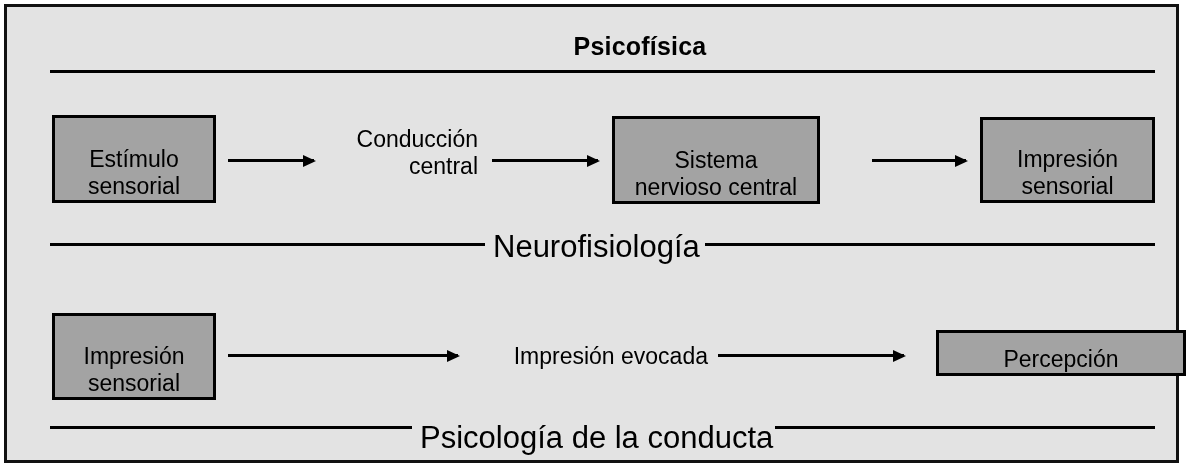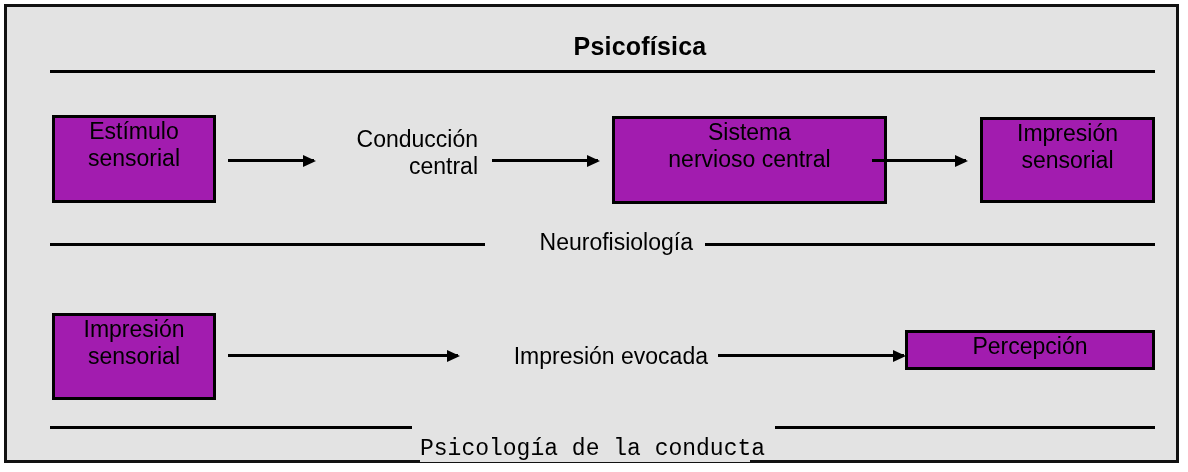--- a/index.html
+++ b/index.html
@@ -41,43 +41,43 @@
   }
   
   .rule {
     position: absolute;
     height: 0;
     border-top: 3px solid #000000;
   }
   
   .node {
     position: absolute;
-    background: #a21caf;
+    background: #a3a3a3;
     border: 3px solid #000000;
     box-sizing: border-box;
     display: flex;
-    align-items: flex-start;
+    align-items: flex-end;
     justify-content: center;
     text-align: center;
     font-size: 23px;
     line-height: 1.18;
     color: #000000;
   }
   
   .label {
     position: absolute;
     text-align: right;
     font-size: 23px;
     line-height: 1.18;
     color: #000000;
   }
   .divider-label {
     position: absolute;
     text-align: right;
-    font-size: 23px;
+    font-size: 31px;
     color: #000000;
     background: #e3e3e3;
     white-space: nowrap;
   }
   
   .arrow {
     position: absolute;
     height: 3px;
     background: #000000;
   }
@@ -114,21 +114,21 @@
 
   <div class="arrow" style="left:228px; top:159px; width:86px;"></div>
 
   <div class="label" style="left:318px; top:126px; width:160px;">
     <span>Conducción</span><br>
     <span>central</span>
   </div>
 
   <div class="arrow" style="left:492px; top:159px; width:106px;"></div>
 
-  <div class="node" style="left:612px; top:116px; width:275px; height:88px;">
+  <div class="node" style="left:612px; top:116px; width:208px; height:88px;">
     <span>
       <span>Sistema</span><br>
       <span>nervioso central</span>
     </span>
   </div>
 
   <div class="arrow" style="left:872px; top:159px; width:94px;"></div>
 
   <div class="node" style="left:980px; top:117px; width:175px; height:86px;">
     <span>
@@ -149,21 +149,21 @@
   </div>
 
   <div class="arrow" style="left:228px; top:354px; width:230px;"></div>
 
   <div class="label" style="left:470px; top:343px; width:238px;">
     <span>Impresión evocada</span>
   </div>
 
   <div class="arrow" style="left:718px; top:354px; width:186px;"></div>
 
-  <div class="node" style="left:905px; top:330px; width:250px; height:40px;">
+  <div class="node" style="left:936px; top:330px; width:250px; height:46px;">
     <span>Percepción</span>
   </div>
 
   <div class="rule" style="left:50px; top:426px; width:362px;"></div>
-  <div class="divider-label" style="left:420px; top:436px; width:330px;font-family:Liberation Mono, monospace;">Psicología de la conducta</div>
+  <div class="divider-label" style="left:420px; top:420px; width:330px;">Psicología de la conducta</div>
   <div class="rule" style="left:775px; top:426px; width:380px;"></div>
 
 </div>
 
 </body></html>

